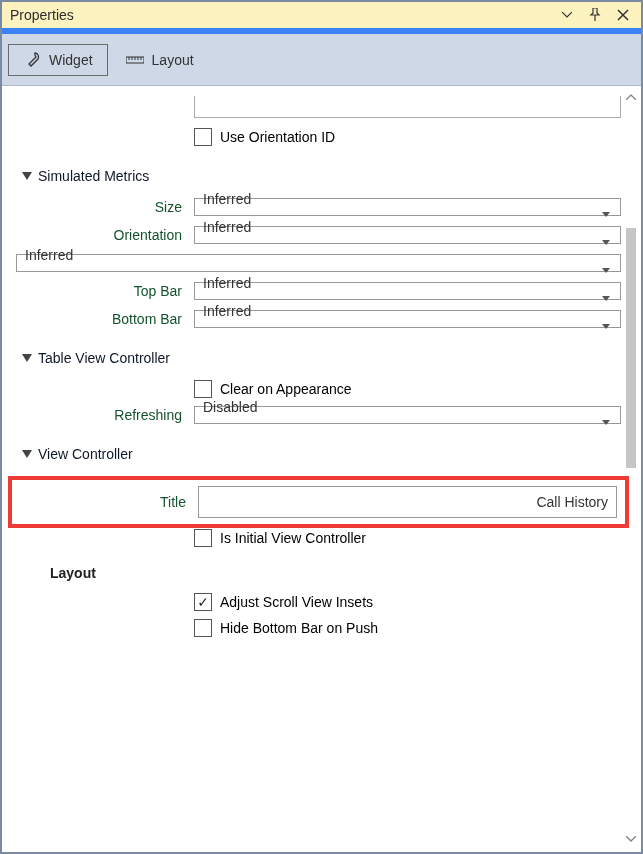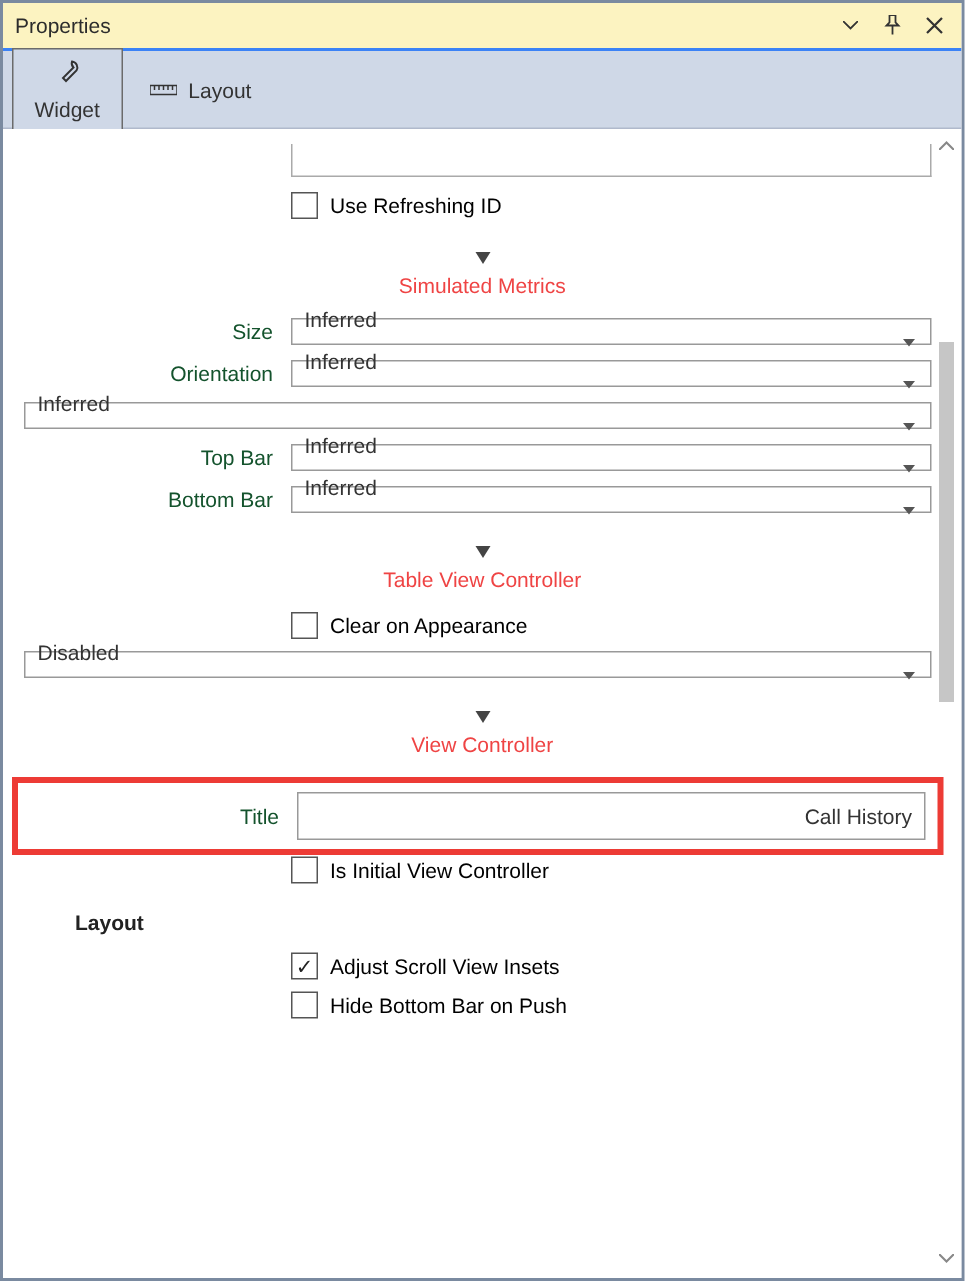--- a/index.html
+++ b/index.html
@@ -12,21 +12,21 @@
       border: 2px solid #7a8aa0;
       overflow: hidden;
       position: relative;
     }
     .titlebar {
       background: #fcf3c1;
       height: 32px;
       display: flex;
       align-items: center;
       padding: 0 8px;
-      border-bottom: 2px solid #3b82f6;
+      border-bottom: 6px solid #3b82f6;
     }
     .titlebar-title { flex: 1; color: #2c2c2c; }
     .titlebar-btns { display: flex; gap: 8px; align-items: center; }
     .titlebar-btn { width: 20px; height: 20px; display: flex; align-items: center; justify-content: center; color: #333; cursor: pointer; }
     .tabbar {
       background: #cfd8e7;
       height: 52px;
       display: flex;
       align-items: center;
       padding: 0 6px;
@@ -37,21 +37,20 @@
       display: flex;
       align-items: center;
       gap: 8px;
       padding: 6px 14px;
       color: #333;
       cursor: pointer;
     }
     .tab.active {
       border: 1px solid #6b6b6b;
       background: #cfd8e7;
-      flex-direction: column;
     }
     .tab-icon { width: 18px; height: 18px; display: flex; align-items: center; justify-content: center; color: #333; }
     .content {
       position: absolute;
       top: 84px;
       left: 0;
       right: 0;
       bottom: 0;
       overflow: hidden;
       background: #fff;
@@ -80,22 +79,21 @@
       border-radius: 0;
     }
     .row { display: flex; align-items: center; margin-bottom: 10px; }
     .label-col { width: 178px; text-align: right; padding-right: 12px; color: #14532d; }
     .field-col { flex: 1; }
     .section-header {
       display: flex;
       align-items: center;
       gap: 6px;
       margin: 22px 0 14px 6px;
-      color: #ef4444;
-      flex-direction: column;
+      color: #0f172a;
     }
     .section-header .tri {
       width: 0; height: 0;
       border-left: 5px solid transparent;
       border-right: 5px solid transparent;
       border-top: 8px solid #444;
     }
     .sub-header { font-weight: 600; margin: 18px 0 12px 34px; color: #222; }
     .select {
       width: 100%;
@@ -208,21 +206,21 @@
 
   <div class="row">
     <div class="label-col"></div>
     <div class="field-col">
       <div style="width:100%;height:22px;border:1px solid #aaa;border-top:none;"></div>
     </div>
   </div>
 
   <div class="checkbox-row">
     <div class="checkbox"></div>
-    <span>Use Refreshing ID</span>
+    <span>Use Orientation ID</span>
   </div>
 
   <div class="section-header">
     <div class="tri"></div>
     <span>Simulated Metrics</span>
   </div>
 
   <div class="row">
     <div class="label-col">Size</div>
     <div class="field-col">
@@ -267,20 +265,21 @@
     <div class="tri"></div>
     <span>Table View Controller</span>
   </div>
 
   <div class="checkbox-row">
     <div class="checkbox"></div>
     <span>Clear on Appearance</span>
   </div>
 
   <div class="row">
+    <div class="label-col">Refreshing</div>
     <div class="field-col">
         <div class="select">
           <span>Disabled</span>
         </div>
       </div>
   </div>
 
   <div class="section-header">
     <div class="tri"></div>
     <span>View Controller</span>

